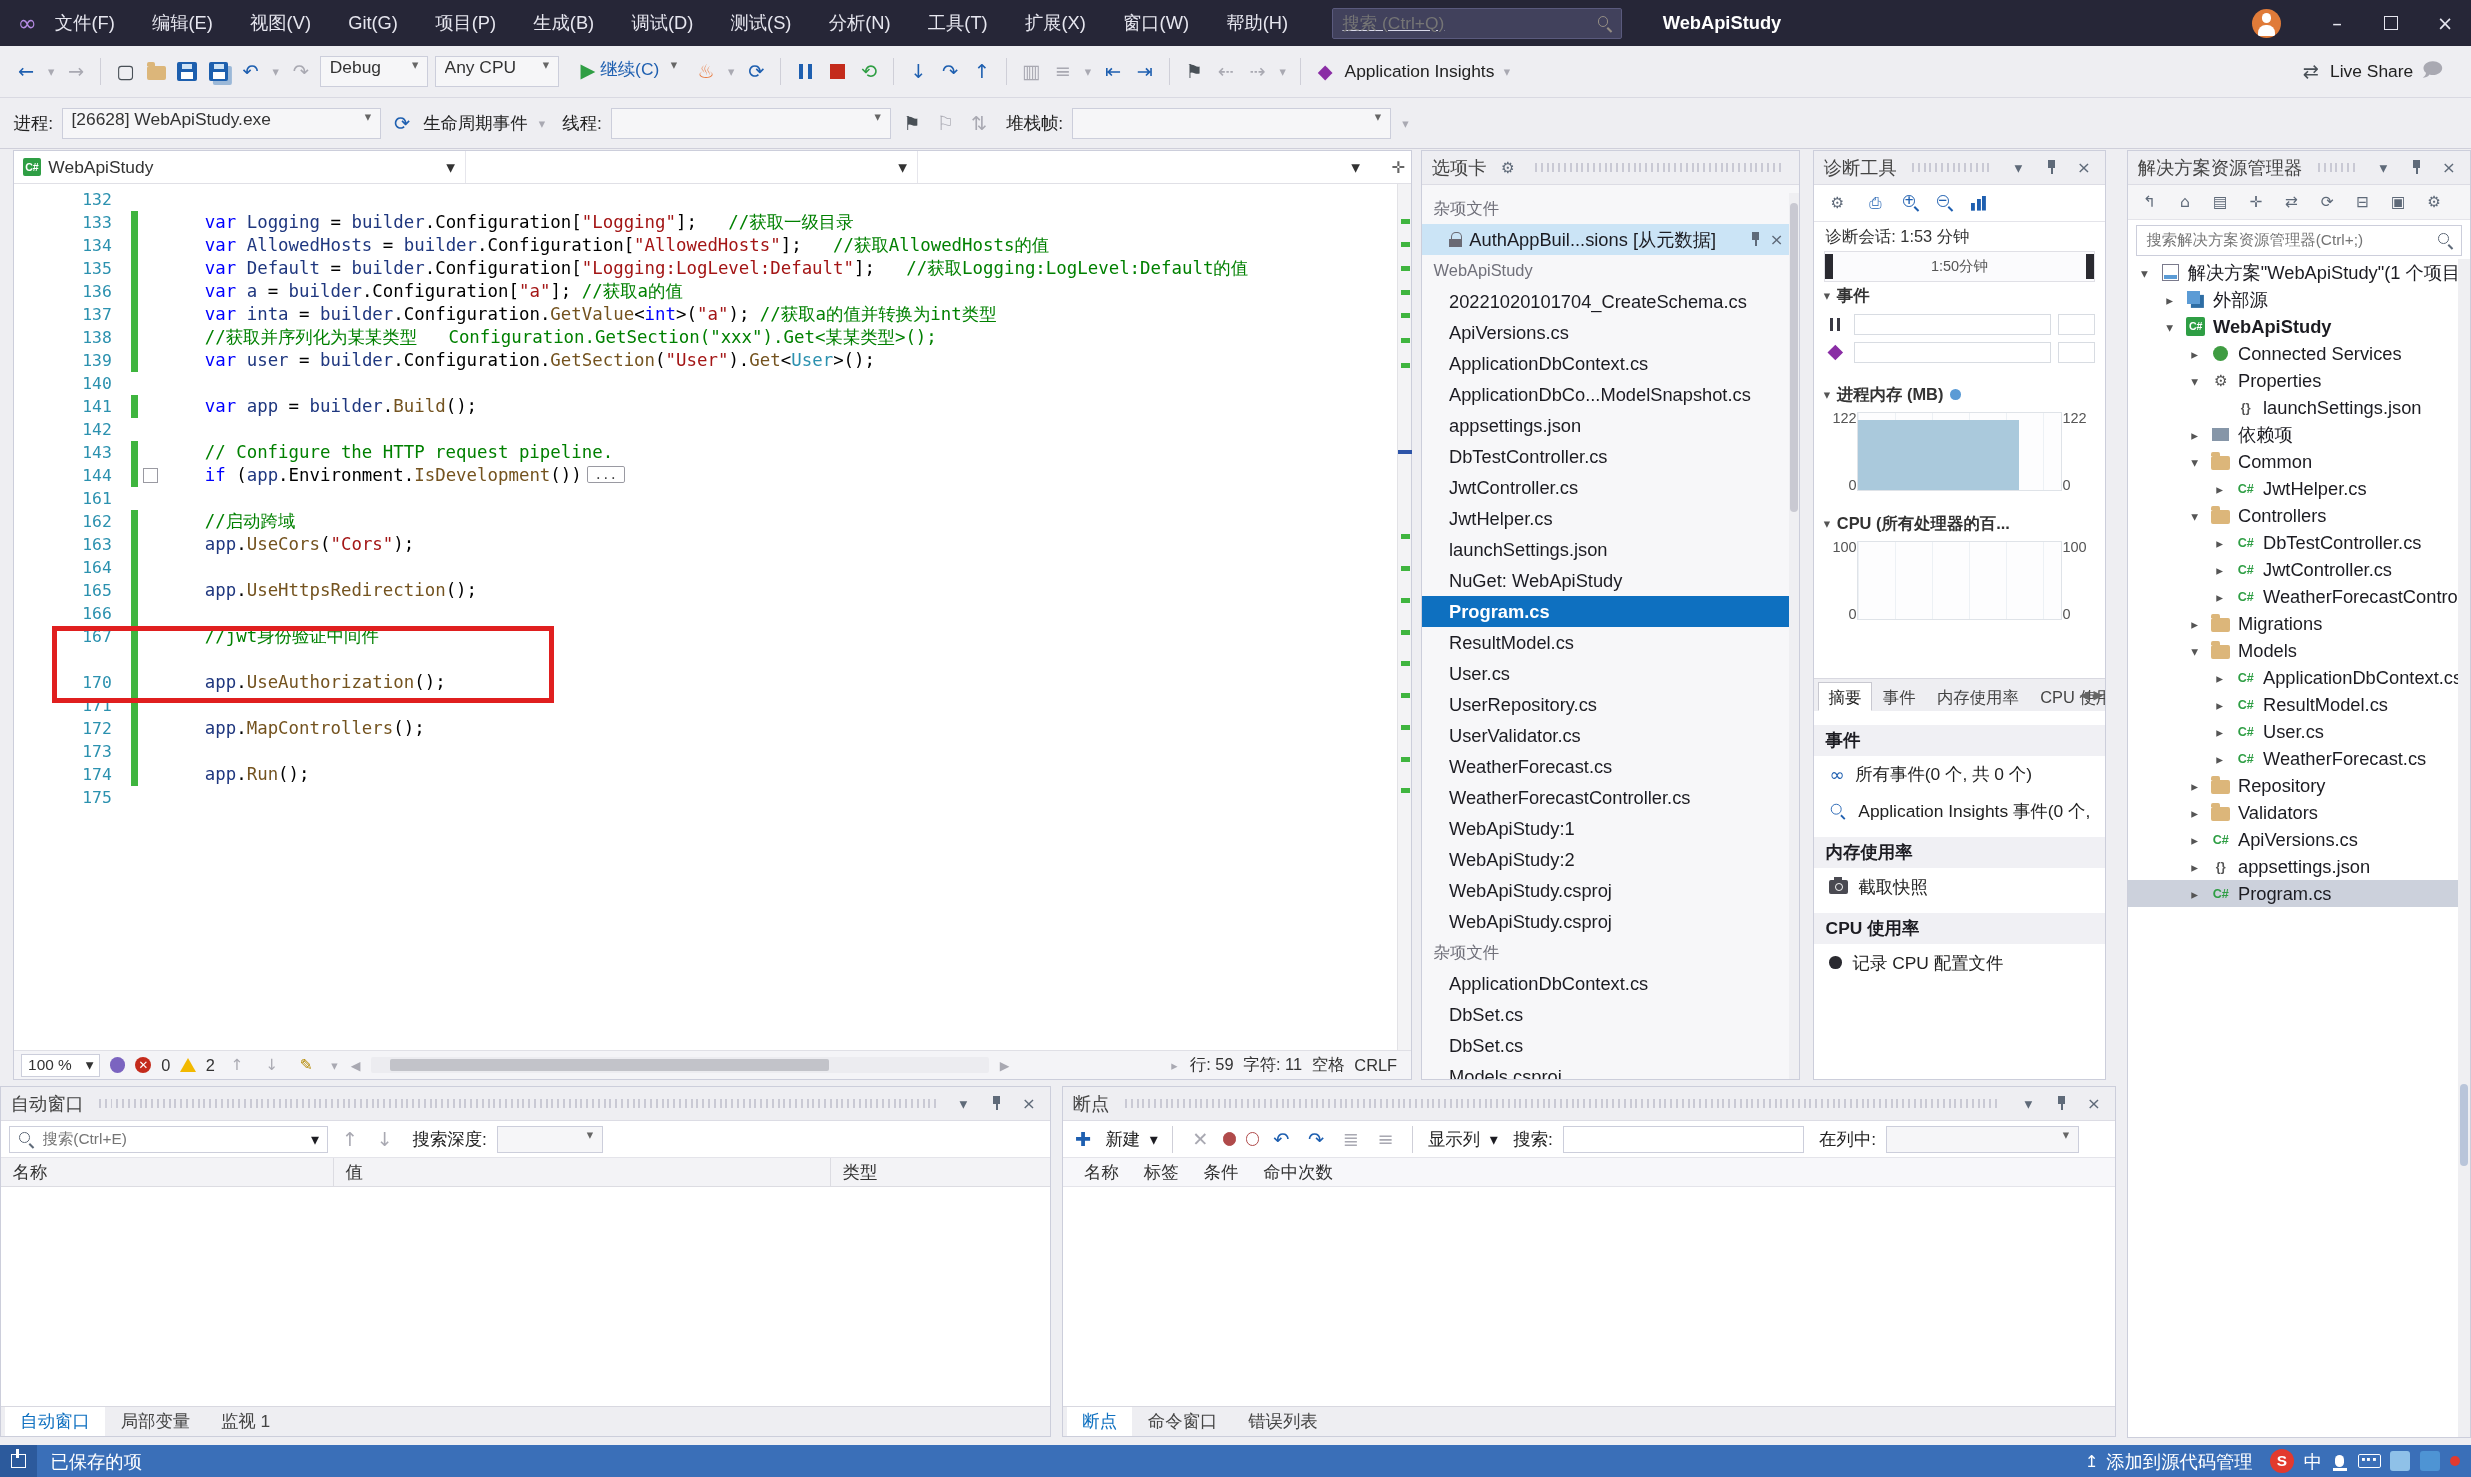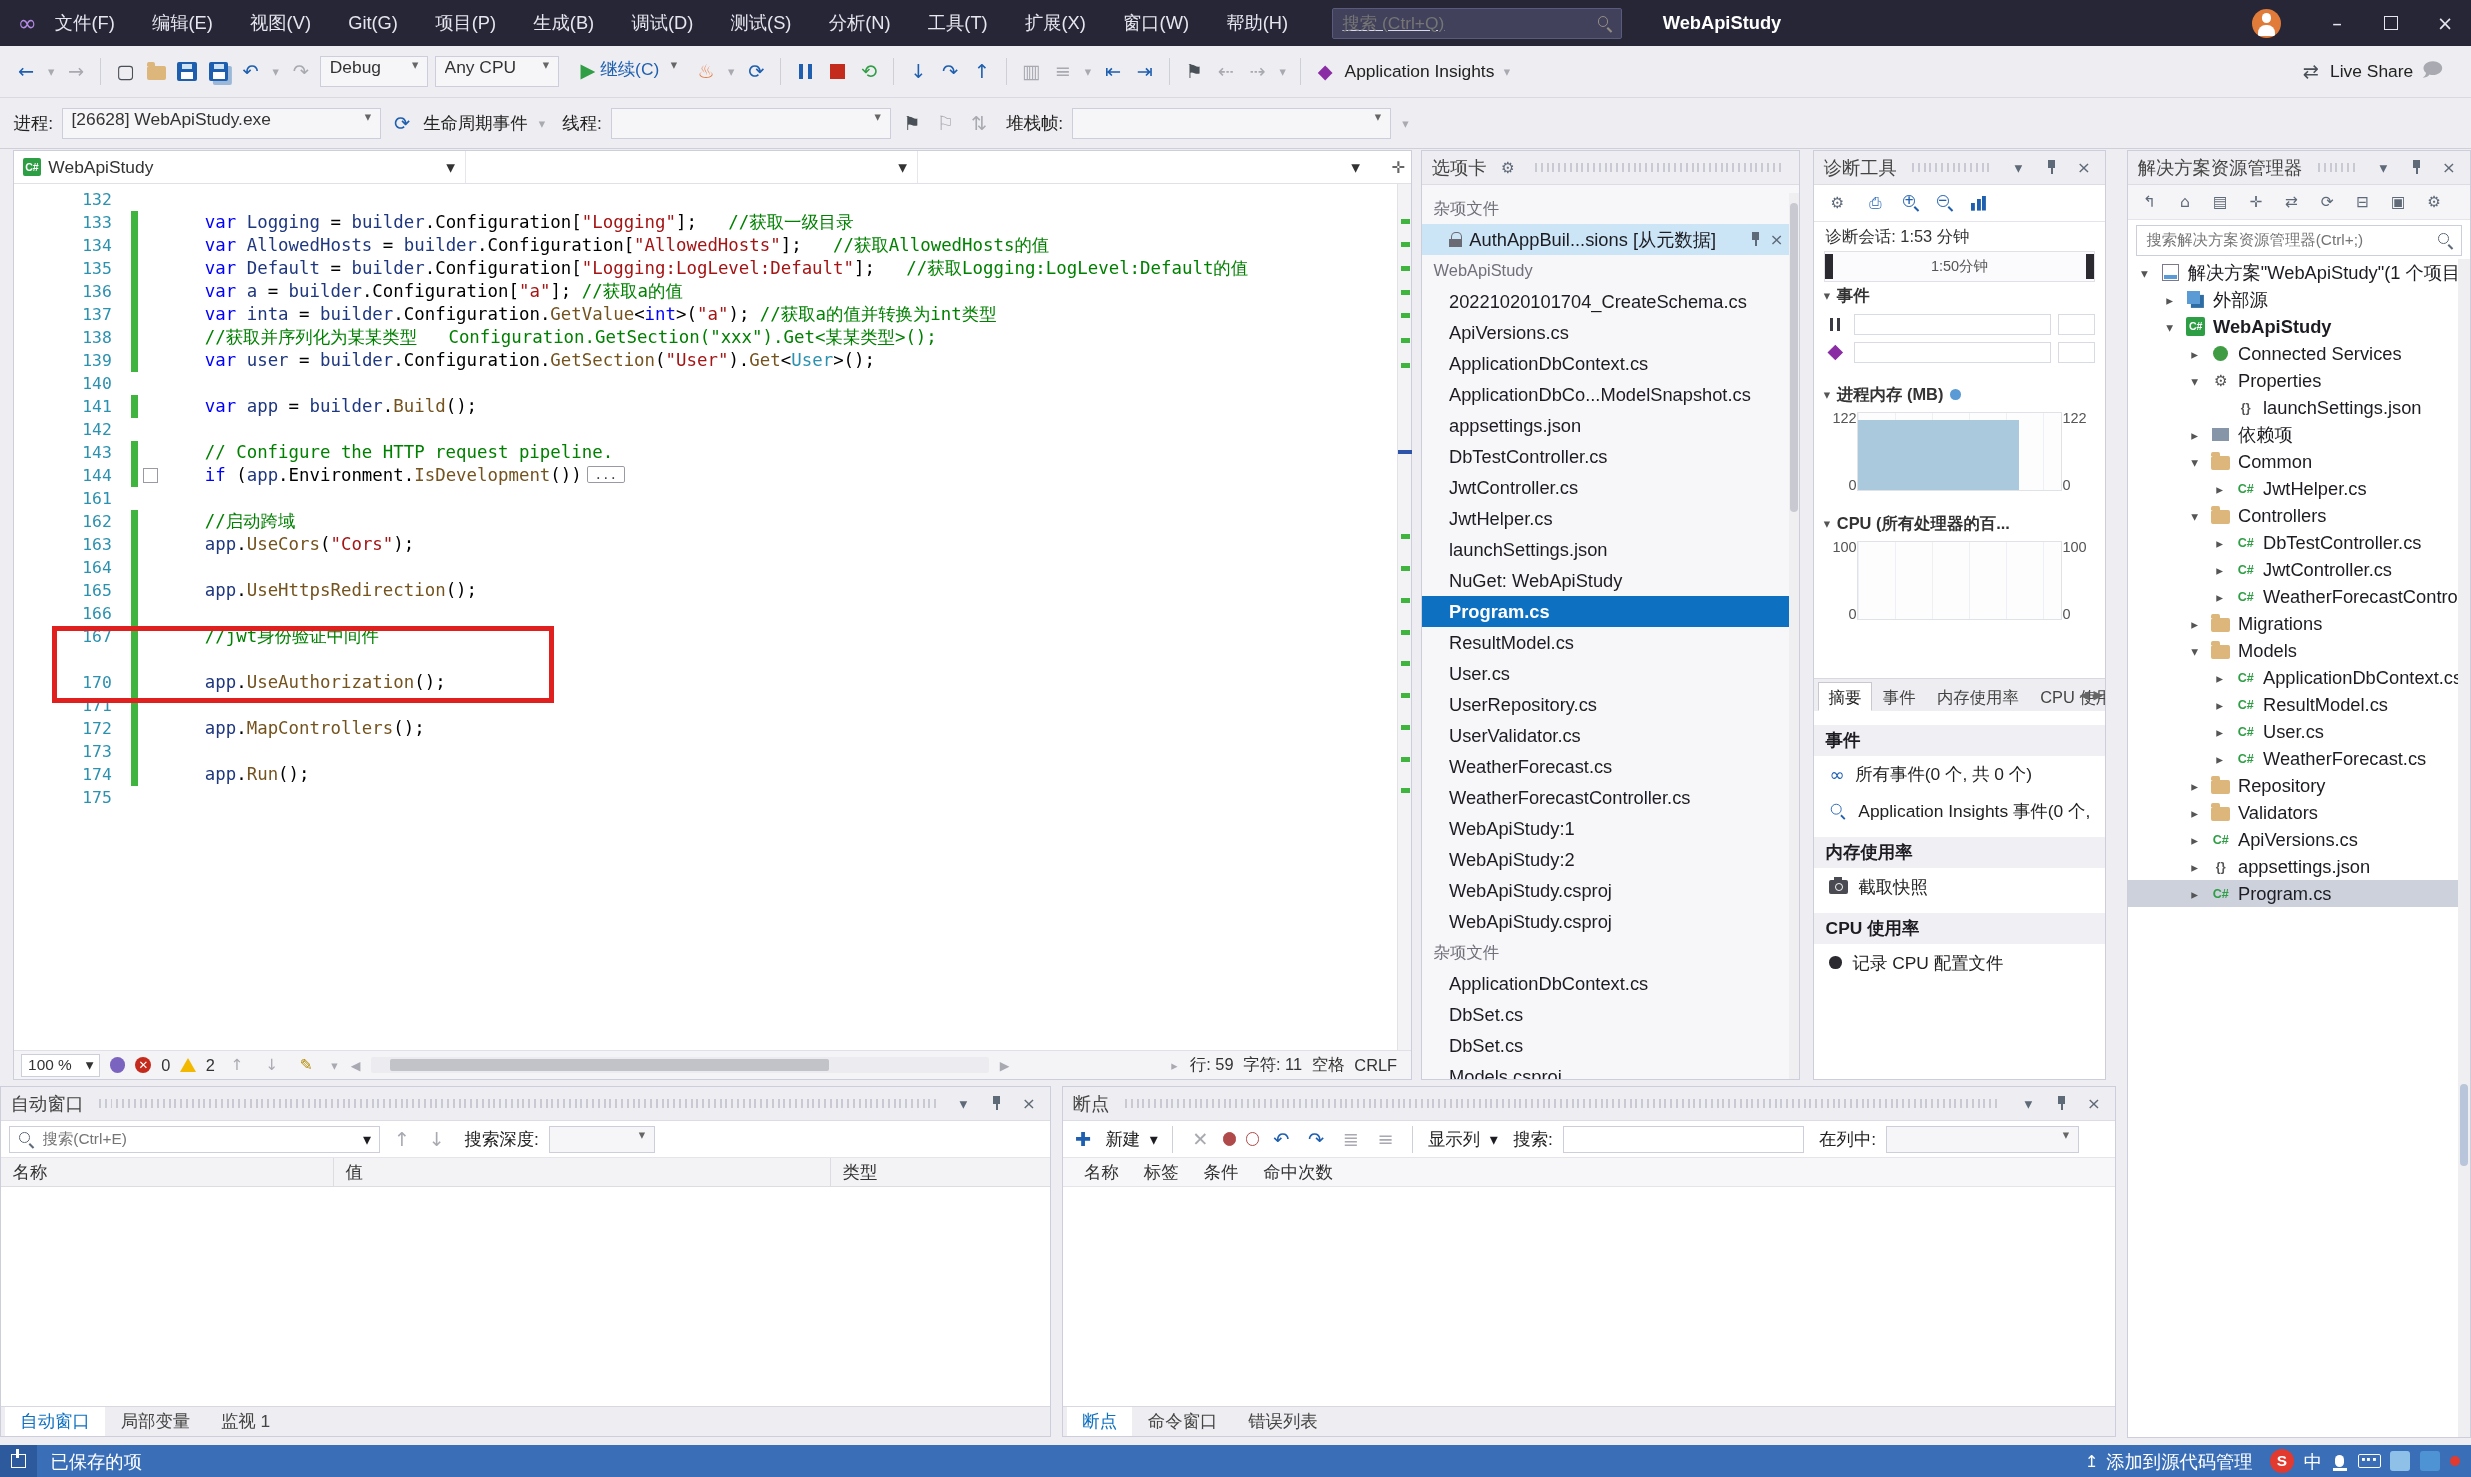--- a/index.html
+++ b/index.html
@@ -987,21 +987,21 @@
       <div class="pdrag"></div>
       <span class="pico ff">▾</span>
       <span class="pico">
           <span class="i-pin"></span>
         </span>
       <span class="pico">
           <span class="xch">×</span>
         </span>
     </div>
     <div class="ptools">
-      <div class="sbox" style="width:371px">
+      <div class="sbox" style="width:319px">
         <span class="i-mag"></span>
         <input style="flex: 1 1 0%;" placeholder="搜索(Ctrl+E)">
         <span class="ca ff">▾</span>
       </div>
       <span class="ti gray">↑</span>
       <span class="ti gray">↓</span>
       <span class="tlabel2">搜索深度:</span>
       <div class="combo" style="width:106px;height:27px">
         <span class="cv"></span>
           <span class="ca ff">▾</span>

